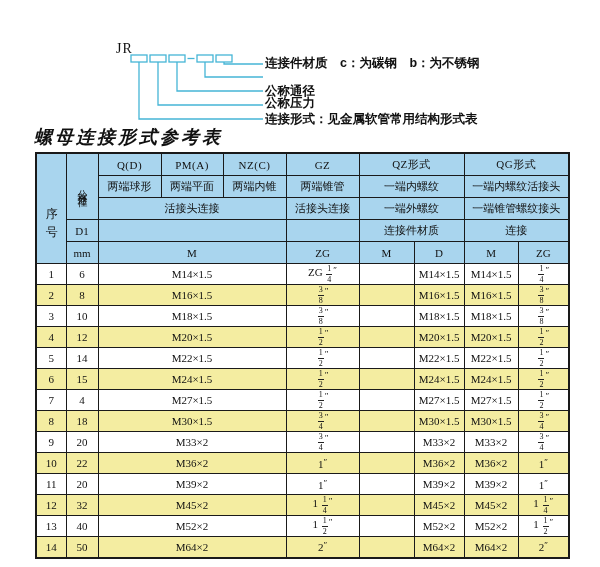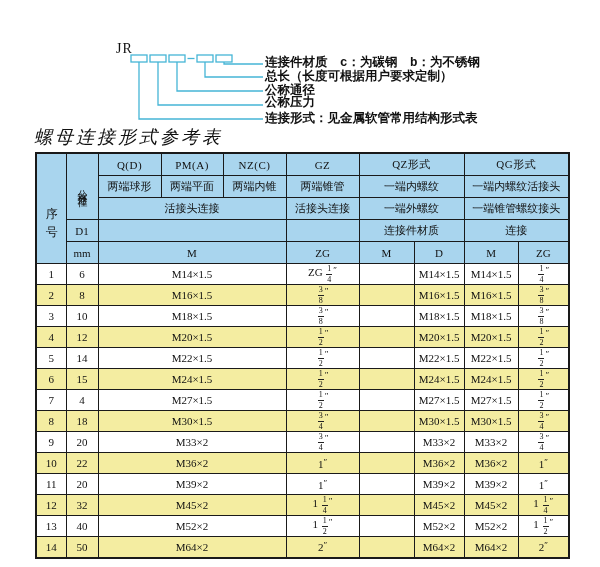--- a/index.html
+++ b/index.html
@@ -14,24 +14,24 @@
     width:600px;height:567px;background:#ffffff;position:relative;overflow:hidden;
     font-family:"Liberation Serif",serif;color:#111;
   }
   .diagram{position:absolute;left:0;top:0;width:600px;height:150px;}
   .diagram svg{position:absolute;left:0;top:0;}
   .code-title{position:absolute;left:117px;top:20px;font-family:"Liberation Sans",sans-serif;
     font-weight:bold;font-size:13px;letter-spacing:1px;}
   .code-title .star{color:var(--star);margin-right:2px;}
   .jr{position:absolute;left:116px;top:41px;font-weight:normal;font-size:14px;letter-spacing:1px;}
   .dlabel{position:absolute;left:265px;height:14px;line-height:14px;
-    font-family:Liberation Mono, monospace;font-weight:bold;font-size:12.5px;white-space:nowrap;}
+    font-family:Liberation Sans, sans-serif;font-weight:bold;font-size:12.5px;white-space:nowrap;}
   .dlabel.l0{top:56px}.dlabel.l1{top:70px}.dlabel.l2{top:84px}.dlabel.l3{top:96px}.dlabel.l4{top:112px}
 
-  .table-title{position:absolute;left:34px;top:125px;font-size:18px;font-weight:normal;
+  .table-title{position:absolute;left:34px;top:125px;font-size:18px;font-weight:bold;
     font-style:italic;letter-spacing:3px;font-family:"Liberation Serif",serif;}
 
   table.ref{position:absolute;left:35px;top:152px;border-collapse:collapse;table-layout:fixed;
     width:533px;border:2px solid var(--border);}
   table.ref th,table.ref td{border:1px solid var(--border);padding:0;text-align:center;
     vertical-align:middle;font-weight:normal;overflow:hidden;}
   table.ref thead th{background:var(--header-bg);height:21px;font-size:11px;margin-top:24px;}
   table.ref thead tr{height:22px;}
   table.ref tbody tr{height:21px;background:#fff;}
   table.ref tbody tr.alt{background:var(--row-alt-bg);}
@@ -59,21 +59,20 @@
       <rect x="216" y="55" width="16" height="7"></rect>
       <polyline points="224,62 224,64 263,64"></polyline>
       <polyline points="205,62 205,77 263,77"></polyline>
       <polyline points="177,62 177,91 263,91"></polyline>
       <polyline points="158,62 158,105 263,105"></polyline>
       <polyline points="139,62 139,119 263,119"></polyline>
     </g>
   </svg>
   <div class="jr">JR</div>
   <div class="dlabel l0">连接件材质　c：为碳钢　b：为不锈钢</div>
-  <div class="dlabel l1">总长（长度可根据用户要求定制）</div>
   <div class="dlabel l2">公称通径</div>
   <div class="dlabel l3">公称压力</div>
   <div class="dlabel l4">连接形式：见金属软管常用结构形式表</div>
 </div>
 
 <div class="table-title">螺母连接形式参考表</div>
 
 <table class="ref">
   <colgroup>
     <col style="width:30px">

